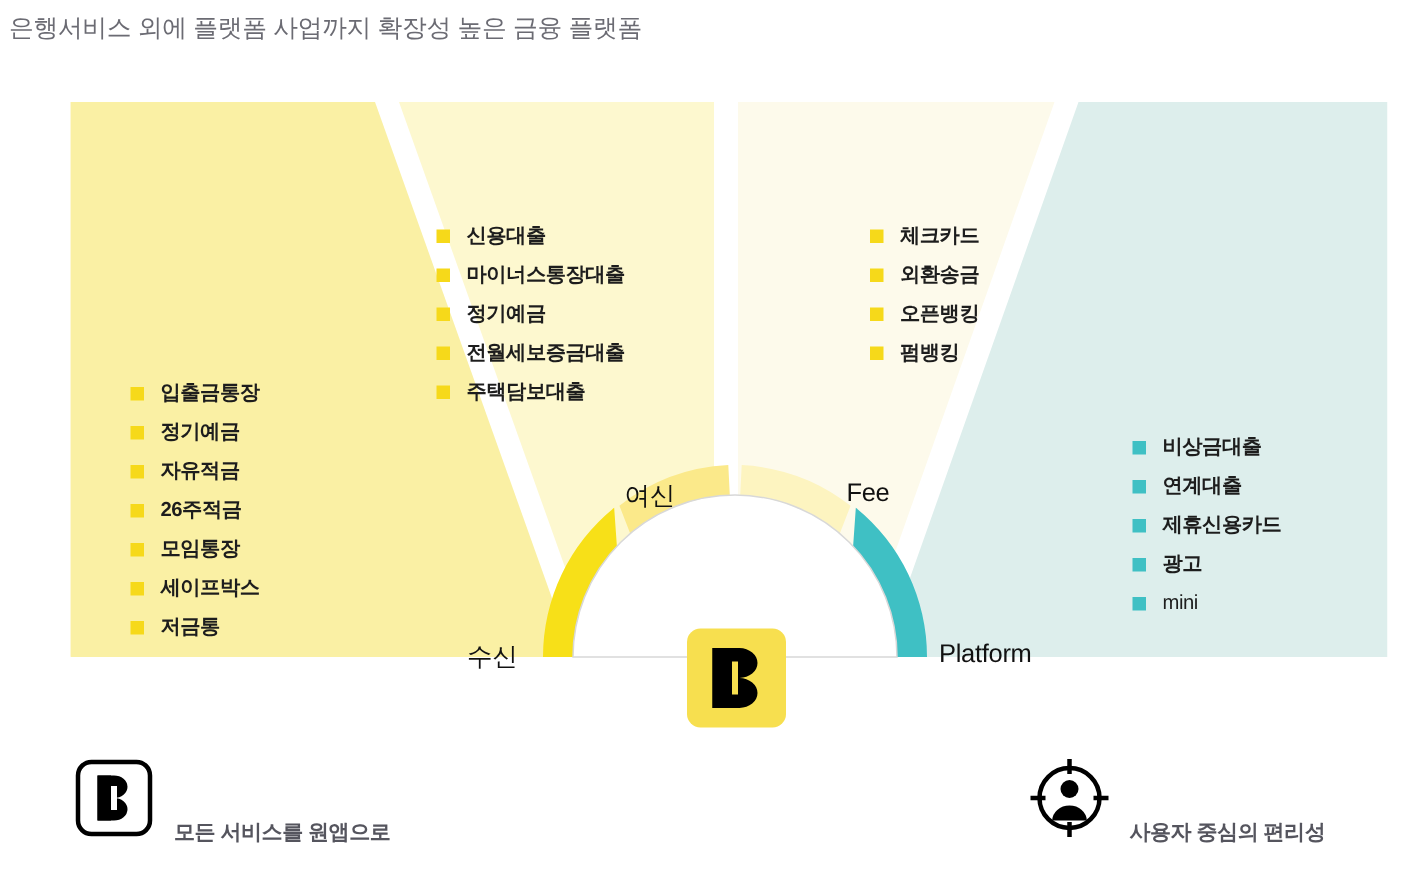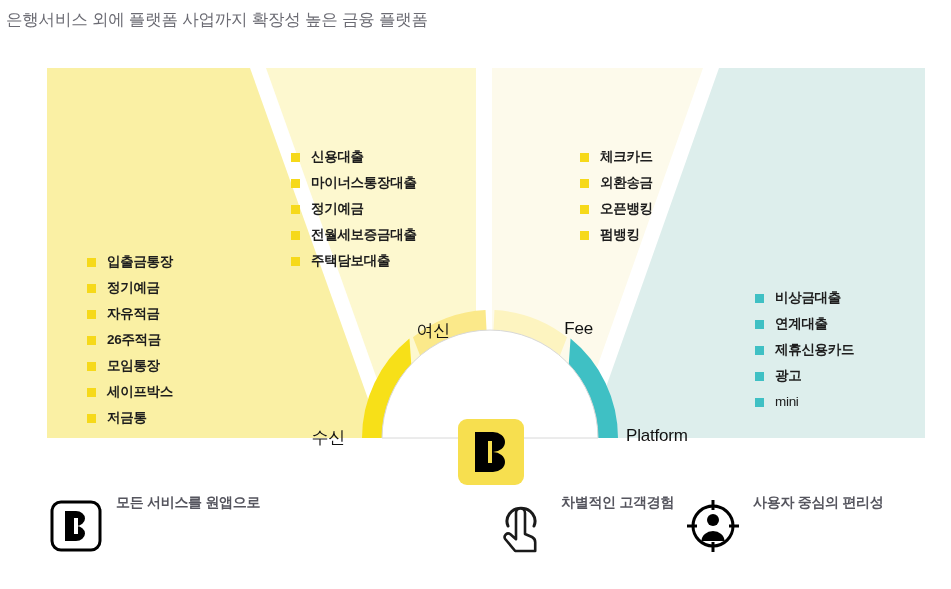--- a/index.html
+++ b/index.html
@@ -110,21 +110,21 @@
   #feature-row {
     position: absolute;
     left: 0;
     top: 482px;
     width: 951px;
     height: 100px;
   }
   .feature-item {
     position: absolute;
     display: flex;
-    align-items: flex-start;
+    align-items: flex-end;
     height: 70px;
   }
   .feature-icon {
     flex: 0 0 auto;
     display: flex;
     align-items: center;
     justify-content: center;
     width: 64px;
     height: 64px;
   }
@@ -299,30 +299,20 @@
         <rect x="2" y="2" width="48" height="48" rx="9" ry="9" fill="#ffffff" stroke="#000000" stroke-width="3"></rect>
         <path fill="#000000" d="M15 11 h11 a9 7.5 0 0 1 0 15 a9 7.5 0 0 1 0 15 H15 Z"></path>
         <rect x="24" y="18" width="4" height="16" fill="#ffffff"></rect>
         <rect x="15" y="11" width="9" height="30" fill="#000000"></rect>
       </svg>
     </div>
     <div class="feature-text">모든 서비스를 원앱으로</div>
   </div>
 
 
-  <div class="feature-item" id="feature-item-2">
-    <div class="feature-icon">
-      <svg width="52" height="58" viewBox="0 0 52 58">
-        <path d="M13 29 A14 13 0 1 1 39 29" fill="none" stroke="#1a1a1a" stroke-width="3" stroke-linecap="round"></path>
-        <path d="M21 16 a4.5 4.5 0 0 1 9 0 v21 l7 3 a6 6 0 0 1 3.2 5.5 V54
-                 h-20 l-10 -12 a3.6 3.6 0 0 1 5.2 -4.8 l5.6 5 Z" fill="#ffffff" stroke="#1a1a1a" stroke-width="2.6" stroke-linejoin="round" stroke-linecap="round"></path>
-      </svg>
-    </div>
-    <div class="feature-text">차별적인 고객경험</div>
-  </div>
 
   <div class="feature-item" id="feature-item-3">
     <div class="feature-icon">
       <svg width="60" height="60" viewBox="0 0 60 60">
         <circle cx="30" cy="30" r="20" fill="#ffffff" stroke="#000000" stroke-width="3"></circle>
         <line x1="30" y1="4" x2="30" y2="14" stroke="#000000" stroke-width="3"></line>
         <line x1="30" y1="46" x2="30" y2="56" stroke="#000000" stroke-width="3"></line>
         <line x1="4" y1="30" x2="14" y2="30" stroke="#000000" stroke-width="3"></line>
         <line x1="46" y1="30" x2="56" y2="30" stroke="#000000" stroke-width="3"></line>
         <circle cx="30" cy="24" r="6" fill="#000000"></circle>

